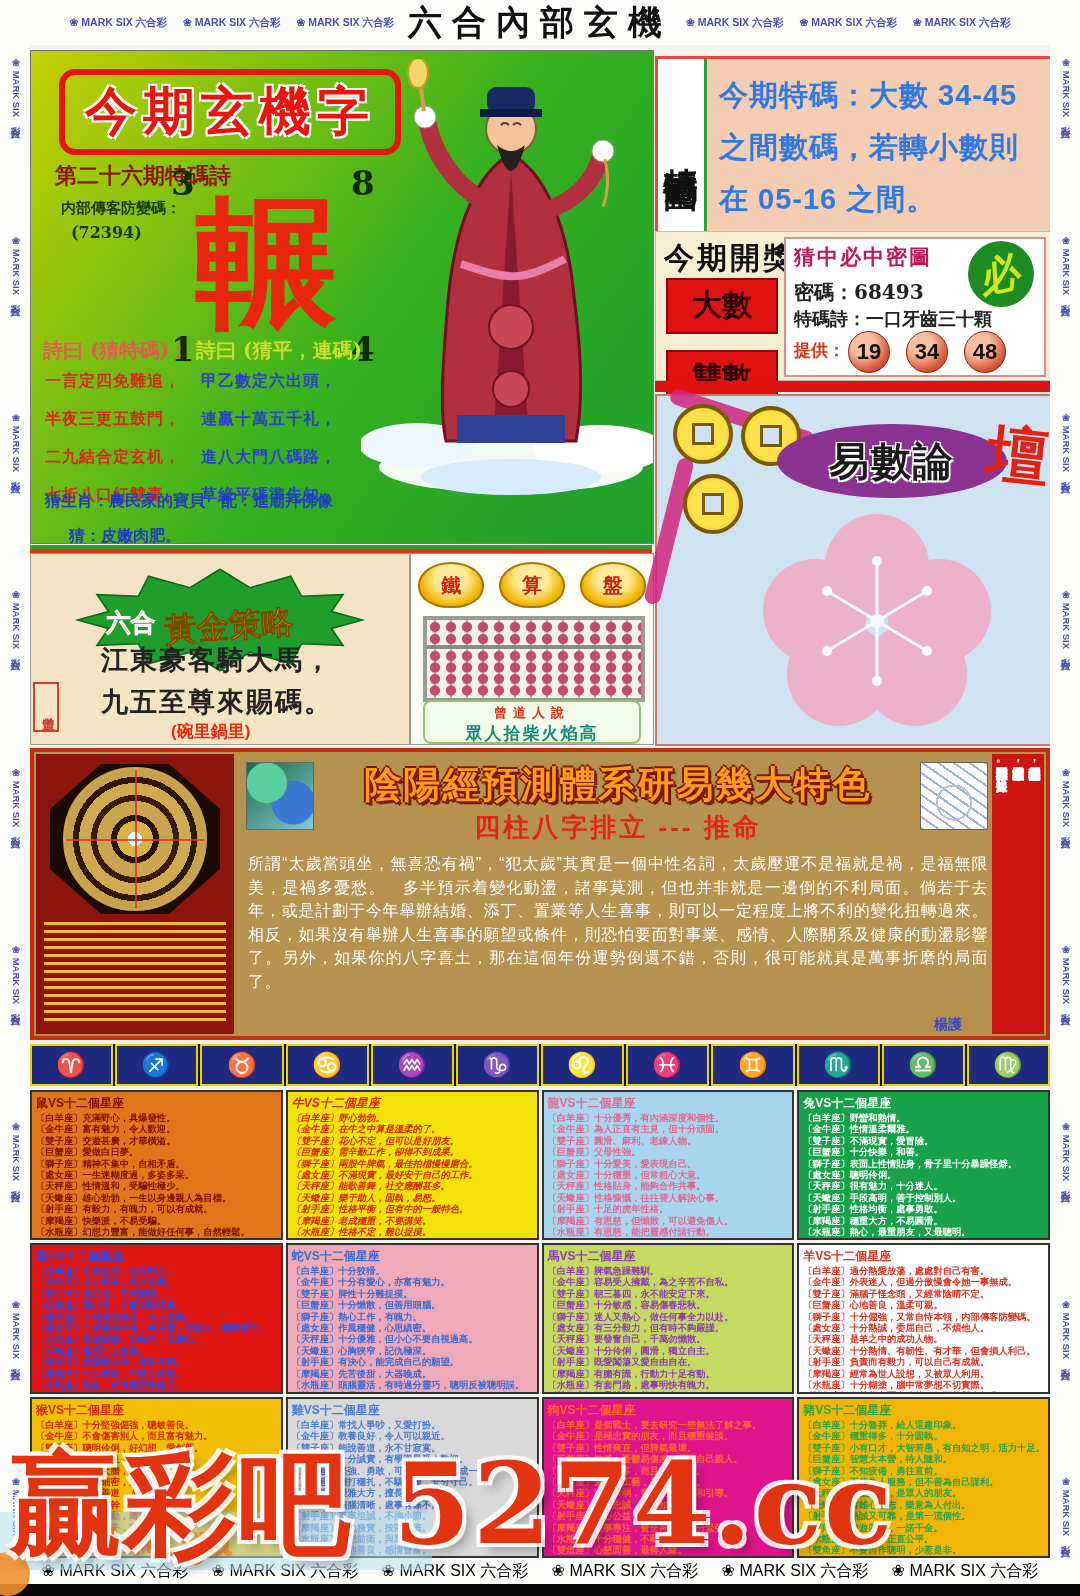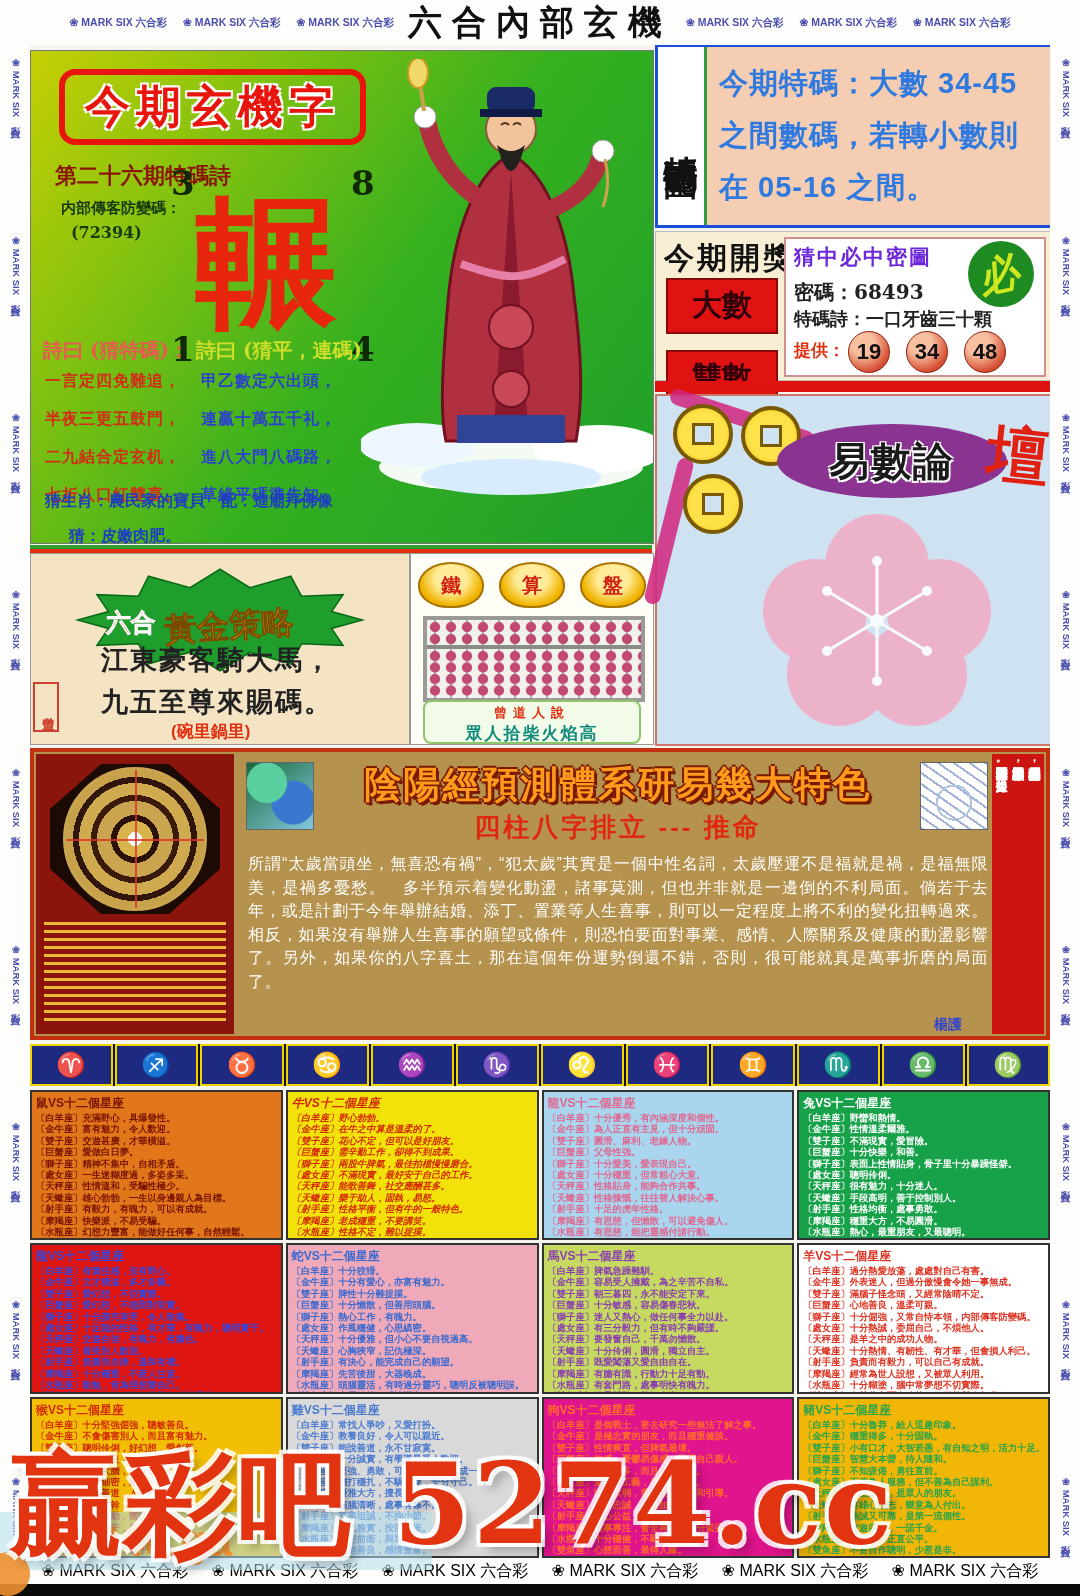--- a/index.html
+++ b/index.html
@@ -14,21 +14,21 @@
   .logorow{display:flex;gap:16px;}
   .logorow .logo-h{font-size:10.5px;color:#4a4fae;font-weight:bold;white-space:nowrap;}
   .pagetitle{font-size:34px;font-weight:bold;color:#111;letter-spacing:10px;white-space:nowrap;}
   .botbar{left:30px;top:1558px;width:1020px;height:26px;background:#fdfdfb;display:flex;align-items:center;justify-content:space-around;z-index:6;}
   .blackbar{left:0;top:1584px;width:1080px;height:12px;background:#0a0a0a;z-index:7;}
   
   .mystic{left:30px;top:50px;width:622px;height:492px;
      background:linear-gradient(125deg,#c6cf04 0%,#8cc40e 22%,#35b01f 55%,#1e9e2c 100%);
      border:1px solid #777;}
   .mtitle{left:28px;top:18px;padding:2px 20px;border:6px solid #e8150d;border-radius:16px;
-     color:#e8150d;font-size:45px;font-weight:900;letter-spacing:6px;font-family:"DejaVu Serif",serif;
+     color:#e8150d;font-size:52px;font-weight:900;letter-spacing:6px;font-family:"DejaVu Serif",serif;
      text-shadow:2px 2px 0 #fff,-2px -2px 0 #fff,2px -2px 0 #fff,-2px 2px 0 #fff;}
   .missue{left:24px;top:110px;color:#8a1500;font-size:22px;font-weight:bold;font-family:"DejaVu Serif",serif;}
   .msec1{left:30px;top:148px;color:#173a10;font-size:15px;font-weight:bold;}
   .msec2{left:40px;top:172px;color:#173a10;font-size:16px;font-weight:bold;font-family:"DejaVu Serif",serif;}
   .bigchar{left:150px;top:120px;width:170px;height:185px;color:#e8250d;font-size:142px;line-height:180px;
      font-weight:900;font-family:"DejaVu Serif",serif;text-align:center;}
   .corner{font-family:"DejaVu Serif",serif;font-size:34px;color:#102a08;font-weight:bold;}
   .poemtitle{font-size:20px;font-weight:bold;font-family:"DejaVu Serif",serif;}
   .plines div{font-size:16px;font-weight:bold;font-family:"DejaVu Serif",serif;margin-bottom:17px;letter-spacing:1px;white-space:nowrap;}
   .hint{font-size:16px;font-weight:bold;color:#1e3ec0;font-family:"DejaVu Serif",serif;white-space:nowrap;}
@@ -53,30 +53,30 @@
      background-image:repeating-linear-gradient(90deg,transparent 0 7px,#b0b0aa 7px 9px,transparent 9px 16px);}
   .beadsT{left:0;top:1px;width:100%;height:24px;
      background-image:radial-gradient(circle at 8px 6px,#c04a72 0 4.6px,transparent 5.6px);background-size:16px 12px;}
   .beadsB{left:0;top:30px;width:100%;height:46px;
      background-image:radial-gradient(circle at 8px 6px,#c04a72 0 4.6px,transparent 5.6px);background-size:16px 11.5px;}
   .beam{left:0;top:25px;width:100%;height:4px;background:#8a8a86;}
   .saying{left:12px;top:146px;width:214px;height:40px;background:#f2fae8;border:2px solid #8cc86a;border-radius:8px;text-align:center;}
   .saying .s1{color:#e03010;font-size:13px;font-weight:bold;letter-spacing:6px;margin-top:2px;}
   .saying .s2{color:#108a7a;font-size:17px;font-weight:900;letter-spacing:2px;}
   
-  .range{left:655px;top:44px;width:395px;height:178px;background:#f4cdb2;border:3px solid #1d4ed8;display:flex;justify-content:flex-end;}
+  .range{left:655px;top:56px;width:395px;height:178px;background:#f4cdb2;border:3px solid #ef4444;display:flex;justify-content:flex-end;}
   .rlabelbox{width:46px;background:#fff;border-right:3px solid #2e9e3e;display:flex;align-items:center;justify-content:center;}
   .rlabel{writing-mode:vertical-rl;font-size:34px;font-weight:900;color:#111;letter-spacing:4px;font-family:"DejaVu Serif",serif;}
   .rtext{flex:1;padding:10px 12px;color:#2f7ae0;font-size:29px;font-weight:900;line-height:52px;letter-spacing:1px;}
   .draw{left:655px;top:231px;width:395px;height:148px;background:#f7eed4;border:1px solid #bbb;}
   .dtitle{left:8px;top:6px;font-size:30px;font-weight:900;color:#111;letter-spacing:3px;font-family:"DejaVu Serif",serif;}
   .dbox{left:10px;width:108px;height:52px;background:#e01212;border:2px solid #8a0a0a;color:#30000a;
         font-size:30px;font-weight:900;text-align:center;line-height:50px;font-family:"DejaVu Serif",serif;}
   .dwhite{left:128px;top:5px;width:258px;height:136px;background:#fff;border:2px solid #d09090;}
-  .dsecret{left:8px;top:4px;font-size:21px;font-weight:900;color:#6d28d9;font-family:"DejaVu Serif",serif;letter-spacing:2px;}
+  .dsecret{left:8px;top:4px;font-size:21px;font-weight:900;color:#be185d;font-family:"DejaVu Serif",serif;letter-spacing:2px;}
   .dseal{left:182px;top:2px;width:66px;height:66px;border-radius:50%;background:#1e8a22;display:flex;align-items:center;justify-content:center;}
   .dseal span{color:#cde81e;font-size:40px;font-weight:900;font-family:"DejaVu Serif",serif;transform:rotate(-12deg) skewX(-8deg);}
   .dcode{left:8px;top:40px;font-size:20px;font-weight:bold;color:#222;font-family:"DejaVu Serif",serif;}
   .dpoem{left:8px;top:68px;font-size:18px;font-weight:bold;color:#222;font-family:"DejaVu Serif",serif;white-space:nowrap;}
   .dprov{left:8px;top:100px;font-size:17px;font-weight:bold;color:#e03010;}
   .balls{left:62px;top:92px;display:flex;gap:16px;}
   .ball{width:40px;height:40px;border-radius:50%;background:radial-gradient(circle at 35% 30%,#f8c0a0 0 30%,#d85438 70%,#b03020);
         border:1px solid #902010;color:#111;font-size:22px;font-weight:900;display:flex;align-items:center;justify-content:center;}
   .div2{left:655px;top:381px;width:395px;height:11px;background:#e01210;}
   .yishu{left:655px;top:394px;width:395px;height:348px;background:#cfe2f2;border:2px solid #cc7766;}

